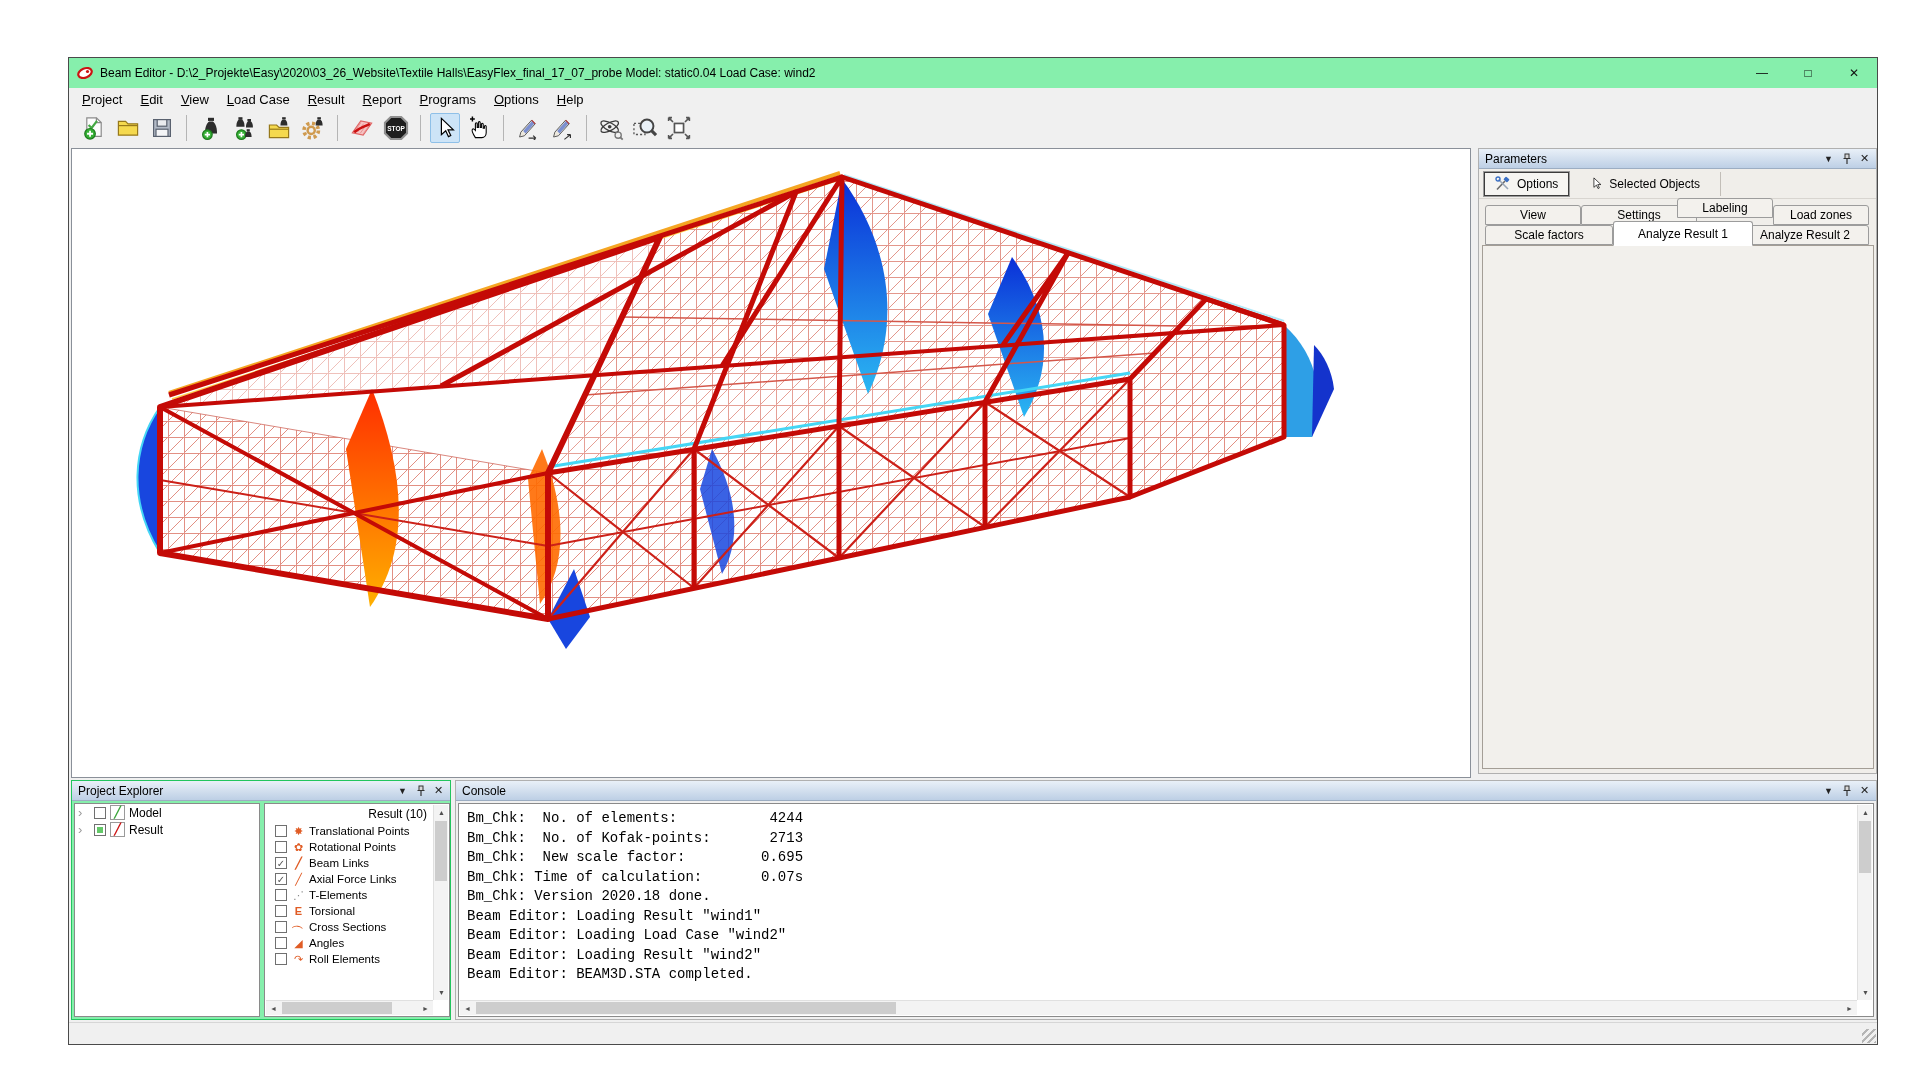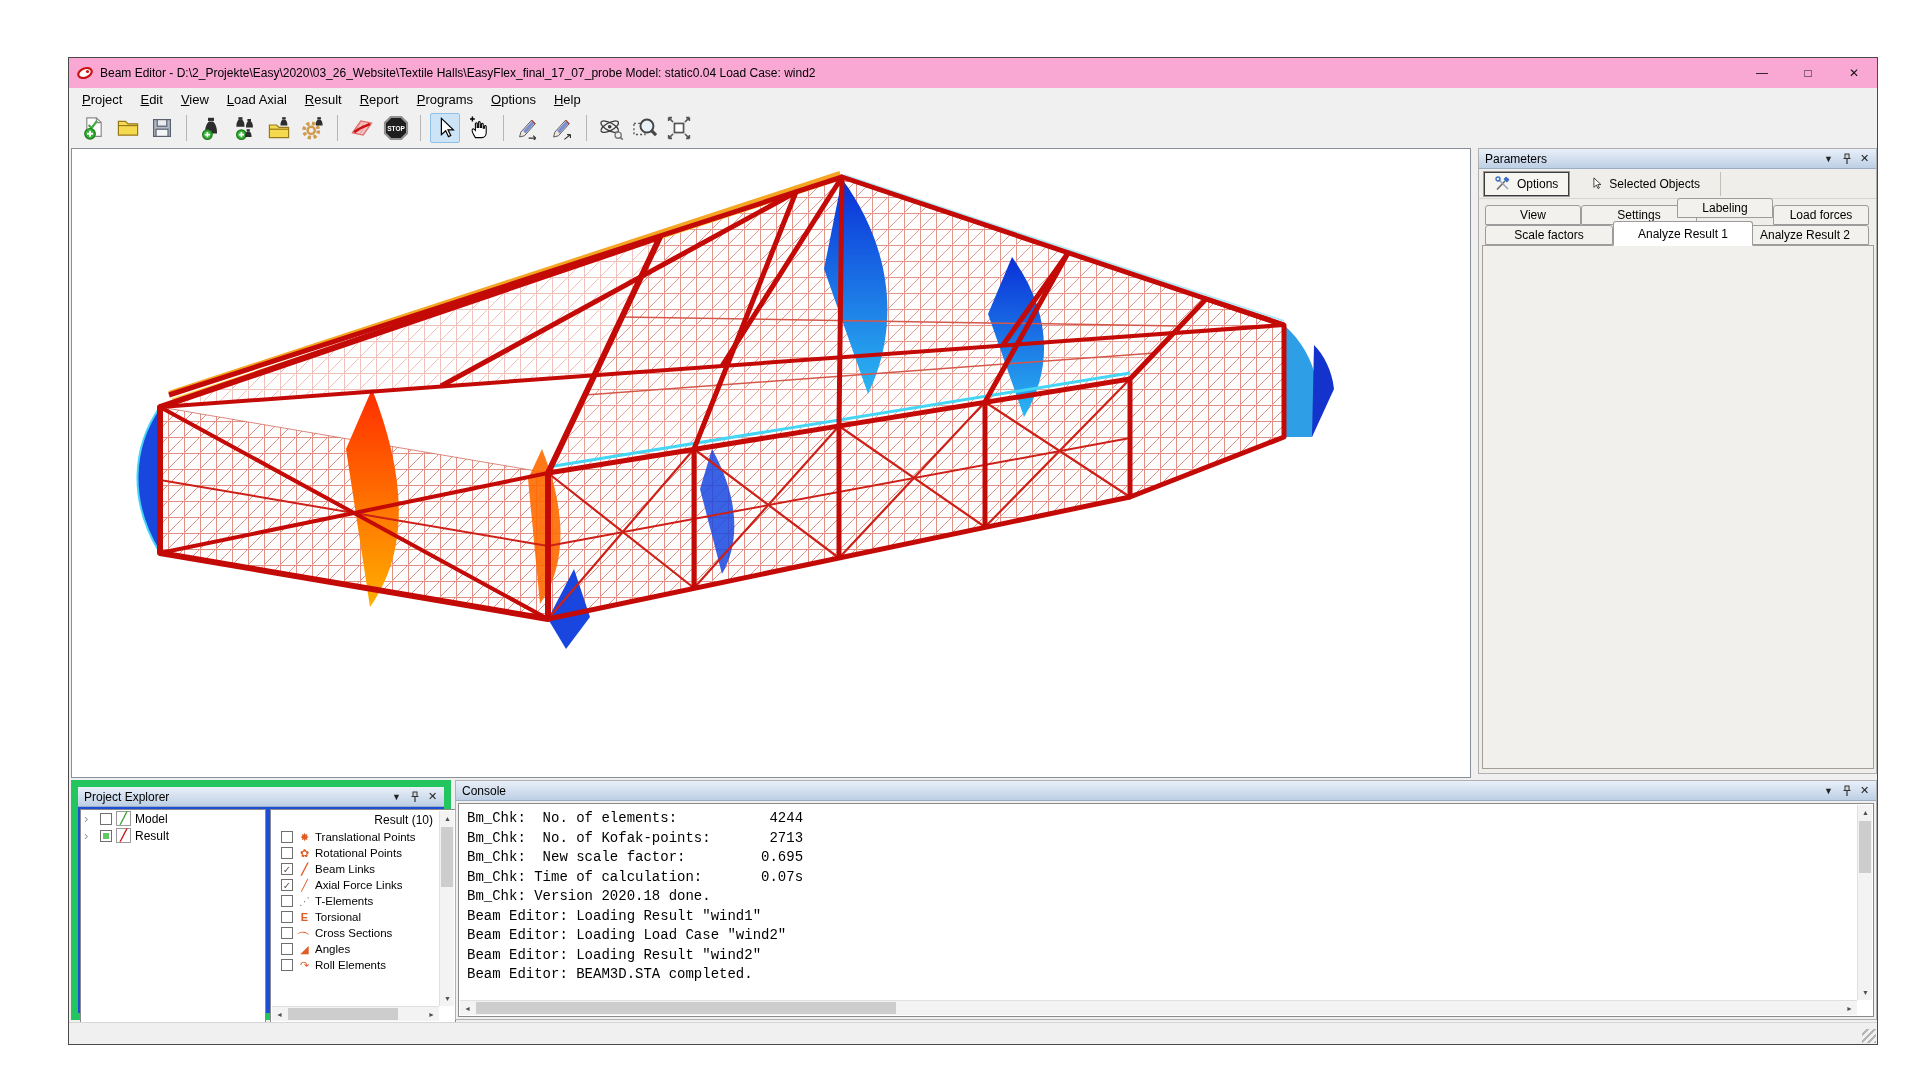--- a/index.html
+++ b/index.html
@@ -1,18 +1,18 @@
 <!DOCTYPE html>
 <html><head>
 <meta charset="utf-8">
 <style>
 *{margin:0;padding:0;box-sizing:border-box}
 body{width:1920px;height:1080px;background:#fff;font-family:"Liberation Sans",sans-serif;position:relative;overflow:hidden;color:#000}
 .window{position:absolute;left:68px;top:57px;width:1810px;height:988px;background:#f0f0f0;border:1px solid #4a4a4a}
-.titlebar{height:30px;background:#f9a8d4;display:flex;align-items:center;padding-left:8px;font-size:12px}
+.titlebar{height:30px;background:#86efac;display:flex;align-items:center;padding-left:8px;font-size:12px}
 .title-icon{width:16px;height:16px;margin-right:7px;flex:none}
 .title-text{flex:1;white-space:nowrap;overflow:hidden}
 .winbtn{width:46px;height:30px;display:flex;align-items:center;justify-content:center;font-size:12px;color:#111}
 .menubar{height:22px;display:flex;align-items:center;padding-left:4px;font-size:13px;background:#f0f0f0}
 .menu-item{padding:2px 9px}
 .menu-item::first-letter{text-decoration:underline}
 .toolbar{height:36px;display:flex;align-items:center;padding-left:8px;background:#f0f0f0}
 .tbtn{width:30px;height:30px;display:flex;align-items:center;justify-content:center;margin:0 2px;border:1px solid transparent}
 .tbtn.active{background:#cde4f7;border:1px solid #8fc0e8;border-radius:2px}
 .tsep{width:1px;height:26px;background:#b5b5b5;margin:0 7px}
@@ -46,21 +46,21 @@
 .num{position:absolute;right:6px;font-size:12px;color:#5c5c5c}
 .max{top:45px}.min{top:91px}
 .zero{position:absolute;left:34px;top:106px;font-size:12px}
 .rgrp{position:absolute;border:1px solid #b6b2ac;padding:3px 8px 4px;font-size:11px;background:transparent}
 .rgrp legend{padding:0 2px;font-size:11px}
 .radio{display:flex;align-items:center;height:19px;font-size:12px}
 .rb{width:12px;height:12px;border:1px solid #7a7a7a;border-radius:50%;margin-right:5px;background:#fff;position:relative;flex:none}
 .rb.on::after{content:"";position:absolute;inset:2.5px;background:#191919;border-radius:50%}
 .pbtn{position:absolute;width:74px;height:23px;background:#f3f2ef;border:1px solid #8f8f8f;font-size:12px;display:flex;align-items:center;justify-content:center}
 
-.pe{position:absolute;left:2px;top:722px;width:380px;height:240px;background:#1d4ed8;border:7px solid #22c55e}
+.pe{position:absolute;left:2px;top:722px;width:380px;height:240px;background:#86efac;border:1px solid #22c55e}
 .consolep{position:absolute;left:386px;top:722px;width:1422px;height:240px;background:#f0f0f0;border:1px solid #b0b0b0}
 .sunken{position:absolute;background:#fff;border:1px solid #8a8a8a}
 .tree-row{display:flex;align-items:center;height:17px;font-size:12px;padding-left:3px}
 .expander{color:#9a9a9a;width:12px;font-size:13px;line-height:1}
 .cbx{width:12px;height:12px;border:1px solid #707070;background:#fff;margin:0 4px;position:relative;flex:none;font-size:10px;line-height:11px;text-align:center;color:#555}
 .cbx .grn{position:absolute;inset:2px;background:#63c868}
 .ticon{width:15px;height:15px;border:1px solid #9a9a9a;background:#fff;margin-right:4px;font-size:11px;line-height:13px;text-align:center;font-weight:bold;flex:none}
 .list-row{display:flex;align-items:center;height:16px;font-size:11.5px;padding-left:6px}
 .licon{width:15px;text-align:center;color:#e05c25;font-size:11px;margin-right:3px;flex:none}
 .licon.rot{display:inline-block;transform:rotate(95deg)}
@@ -86,21 +86,21 @@
     <span class="title-text">Beam Editor - D:\2_Projekte\Easy\2020\03_26_Website\Textile Halls\EasyFlex_final_17_07_probe  Model: static0.04  Load Case: wind2</span>
     <span class="winbtn">—</span>
     <span class="winbtn">□</span>
     <span class="winbtn">✕</span>
   </div>
 
   <div class="menubar">
     <span class="menu-item">Project</span>
     <span class="menu-item">Edit</span>
     <span class="menu-item">View</span>
-    <span class="menu-item">Load Axial</span>
+    <span class="menu-item">Load Case</span>
     <span class="menu-item">Result</span>
     <span class="menu-item">Report</span>
     <span class="menu-item">Programs</span>
     <span class="menu-item">Options</span>
     <span class="menu-item">Help</span>
   </div>
 
   <div class="toolbar">
     <span class="tbtn">
         <svg width="24" height="24" viewBox="0 0 20 20">
@@ -307,21 +307,21 @@
             <path d="M7 2v13.5l3.6-3.2 2.3 4.9 1.9-.9-2.3-4.8H17z" fill="#fff" stroke="#000"></path>
           </svg>
         <span>Selected Objects</span>
       </span>
       <span class="mode-sep"></span>
     </div>
 
     <span class="tab" style="left:6px;top:56px;width:96px;border-bottom:1px solid #9c9c9c">View</span>
     <span class="tab" style="left:102px;top:56px;width:116px;border-bottom:1px solid #9c9c9c">Settings</span>
     <span class="tab" style="left:198px;top:49px;width:96px;border-bottom:1px solid #9c9c9c">Labeling</span>
-    <span class="tab" style="left:294px;top:56px;width:96px;border-bottom:1px solid #9c9c9c">Load forces</span>
+    <span class="tab" style="left:294px;top:56px;width:96px;border-bottom:1px solid #9c9c9c">Load zones</span>
 
     <span class="tab" style="left:6px;top:76px;width:128px">Scale factors</span>
     <span class="tab active" style="left:134px;width:140px">Analyze Result 1</span>
     <span class="tab" style="left:262px;top:76px;width:128px">Analyze Result 2</span>
 
     <div class="tabpage"></div>
 
     <div class="grp" style="left:10px;top:102px">
       <span class="grp-title">Axial forces</span>
       <span class="lbl-scale">Scale</span>

